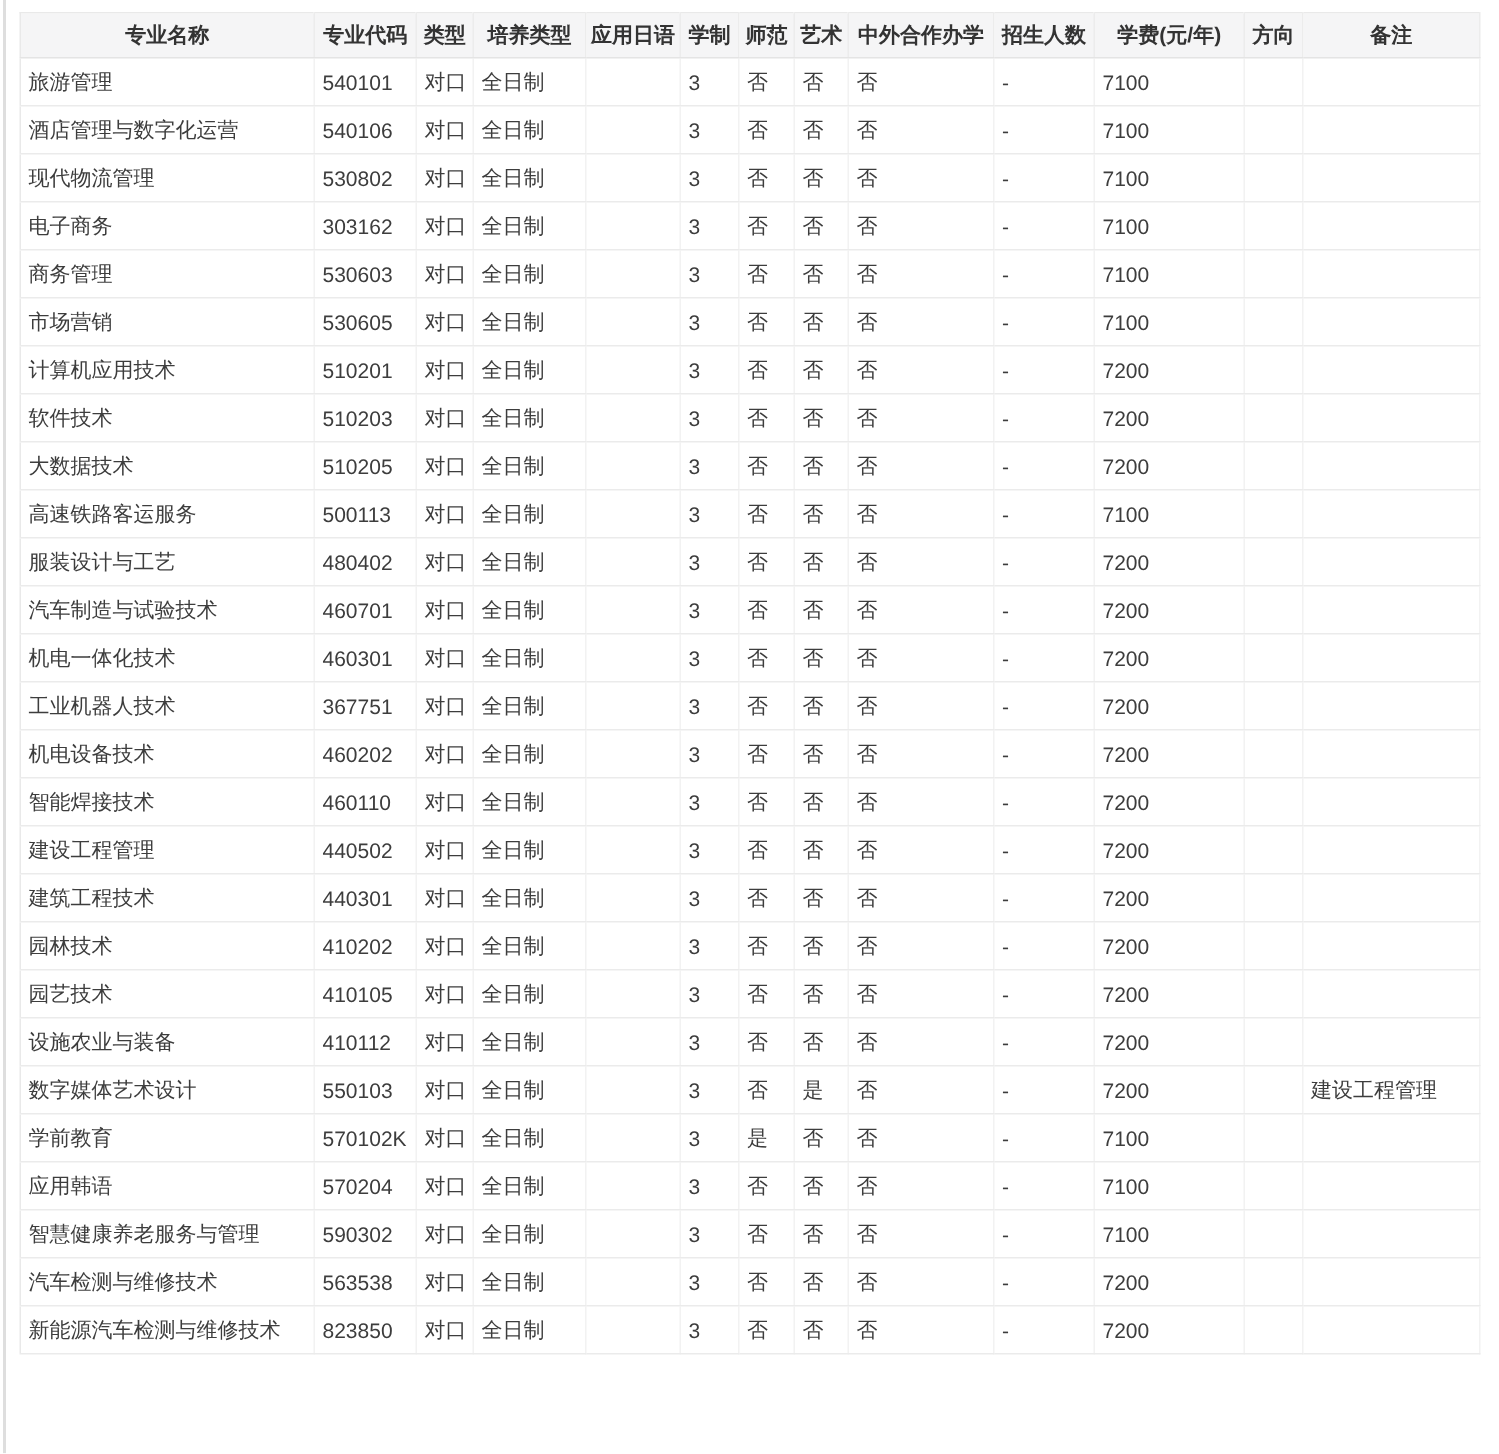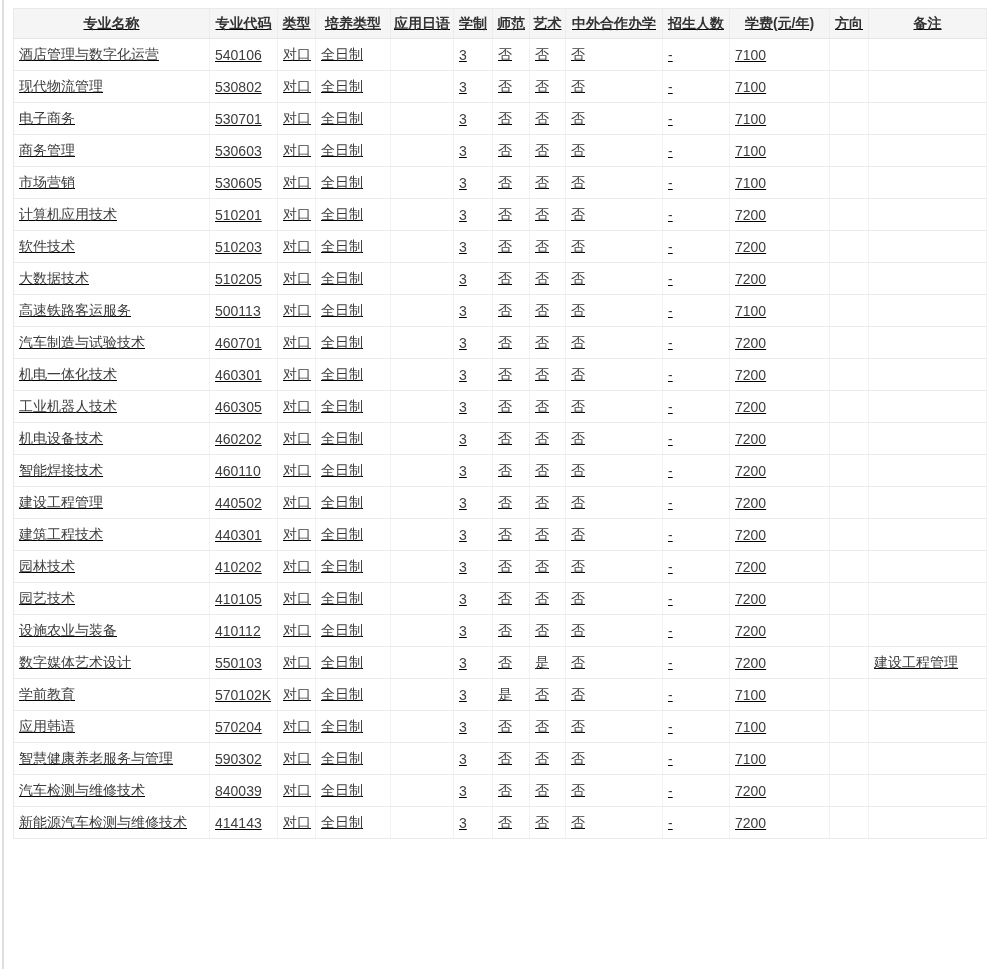--- a/index.html
+++ b/index.html
@@ -24,21 +24,20 @@
     background: #dedede;
   }
   table.majors-table {
     position: absolute;
     left: 13px;
     top: 8px;
     width: 973px;
     border-collapse: collapse;
     table-layout: fixed;
     border: 1px solid #e9e9e9;
-    text-decoration: underline;
   }
   table.majors-table th {
     height: 29px;
     background: #f5f5f6;
     font-size: 14px;
     font-weight: 700;
     color: #333333;
     text-align: center;
     padding: 0 2px;
     border-right: 1px solid #ececec;
@@ -94,20 +93,35 @@
           <th>艺术</th>
           <th>中外合作办学</th>
           <th>招生人数</th>
           <th>学费(元/年)</th>
           <th>方向</th>
           <th>备注</th>
         </tr>
     </thead>
     <tbody>
         <tr>
+          <td>旅游管理</td>
+          <td>540101</td>
+          <td>对口</td>
+          <td>全日制</td>
+          <td></td>
+          <td>3</td>
+          <td>否</td>
+          <td>否</td>
+          <td>否</td>
+          <td>-</td>
+          <td>7100</td>
+          <td></td>
+          <td></td>
+        </tr>
+        <tr>
           <td>酒店管理与数字化运营</td>
           <td>540106</td>
           <td>对口</td>
           <td>全日制</td>
           <td></td>
           <td>3</td>
           <td>否</td>
           <td>否</td>
           <td>否</td>
           <td>-</td>
@@ -125,21 +139,21 @@
           <td>否</td>
           <td>否</td>
           <td>否</td>
           <td>-</td>
           <td>7100</td>
           <td></td>
           <td></td>
         </tr>
         <tr>
           <td>电子商务</td>
-          <td>530701</td>
+          <td>303162</td>
           <td>对口</td>
           <td>全日制</td>
           <td></td>
           <td>3</td>
           <td>否</td>
           <td>否</td>
           <td>否</td>
           <td>-</td>
           <td>7100</td>
           <td></td>
@@ -229,20 +243,35 @@
           <td>3</td>
           <td>否</td>
           <td>否</td>
           <td>否</td>
           <td>-</td>
           <td>7100</td>
           <td></td>
           <td></td>
         </tr>
         <tr>
+          <td>服装设计与工艺</td>
+          <td>480402</td>
+          <td>对口</td>
+          <td>全日制</td>
+          <td></td>
+          <td>3</td>
+          <td>否</td>
+          <td>否</td>
+          <td>否</td>
+          <td>-</td>
+          <td>7200</td>
+          <td></td>
+          <td></td>
+        </tr>
+        <tr>
           <td>汽车制造与试验技术</td>
           <td>460701</td>
           <td>对口</td>
           <td>全日制</td>
           <td></td>
           <td>3</td>
           <td>否</td>
           <td>否</td>
           <td>否</td>
           <td>-</td>
@@ -260,21 +289,21 @@
           <td>否</td>
           <td>否</td>
           <td>否</td>
           <td>-</td>
           <td>7200</td>
           <td></td>
           <td></td>
         </tr>
         <tr>
           <td>工业机器人技术</td>
-          <td>460305</td>
+          <td>367751</td>
           <td>对口</td>
           <td>全日制</td>
           <td></td>
           <td>3</td>
           <td>否</td>
           <td>否</td>
           <td>否</td>
           <td>-</td>
           <td>7200</td>
           <td></td>
@@ -440,36 +469,36 @@
           <td>否</td>
           <td>否</td>
           <td>否</td>
           <td>-</td>
           <td>7100</td>
           <td></td>
           <td></td>
         </tr>
         <tr>
           <td>汽车检测与维修技术</td>
-          <td>840039</td>
+          <td>563538</td>
           <td>对口</td>
           <td>全日制</td>
           <td></td>
           <td>3</td>
           <td>否</td>
           <td>否</td>
           <td>否</td>
           <td>-</td>
           <td>7200</td>
           <td></td>
           <td></td>
         </tr>
         <tr>
           <td>新能源汽车检测与维修技术</td>
-          <td>414143</td>
+          <td>823850</td>
           <td>对口</td>
           <td>全日制</td>
           <td></td>
           <td>3</td>
           <td>否</td>
           <td>否</td>
           <td>否</td>
           <td>-</td>
           <td>7200</td>
           <td></td>

